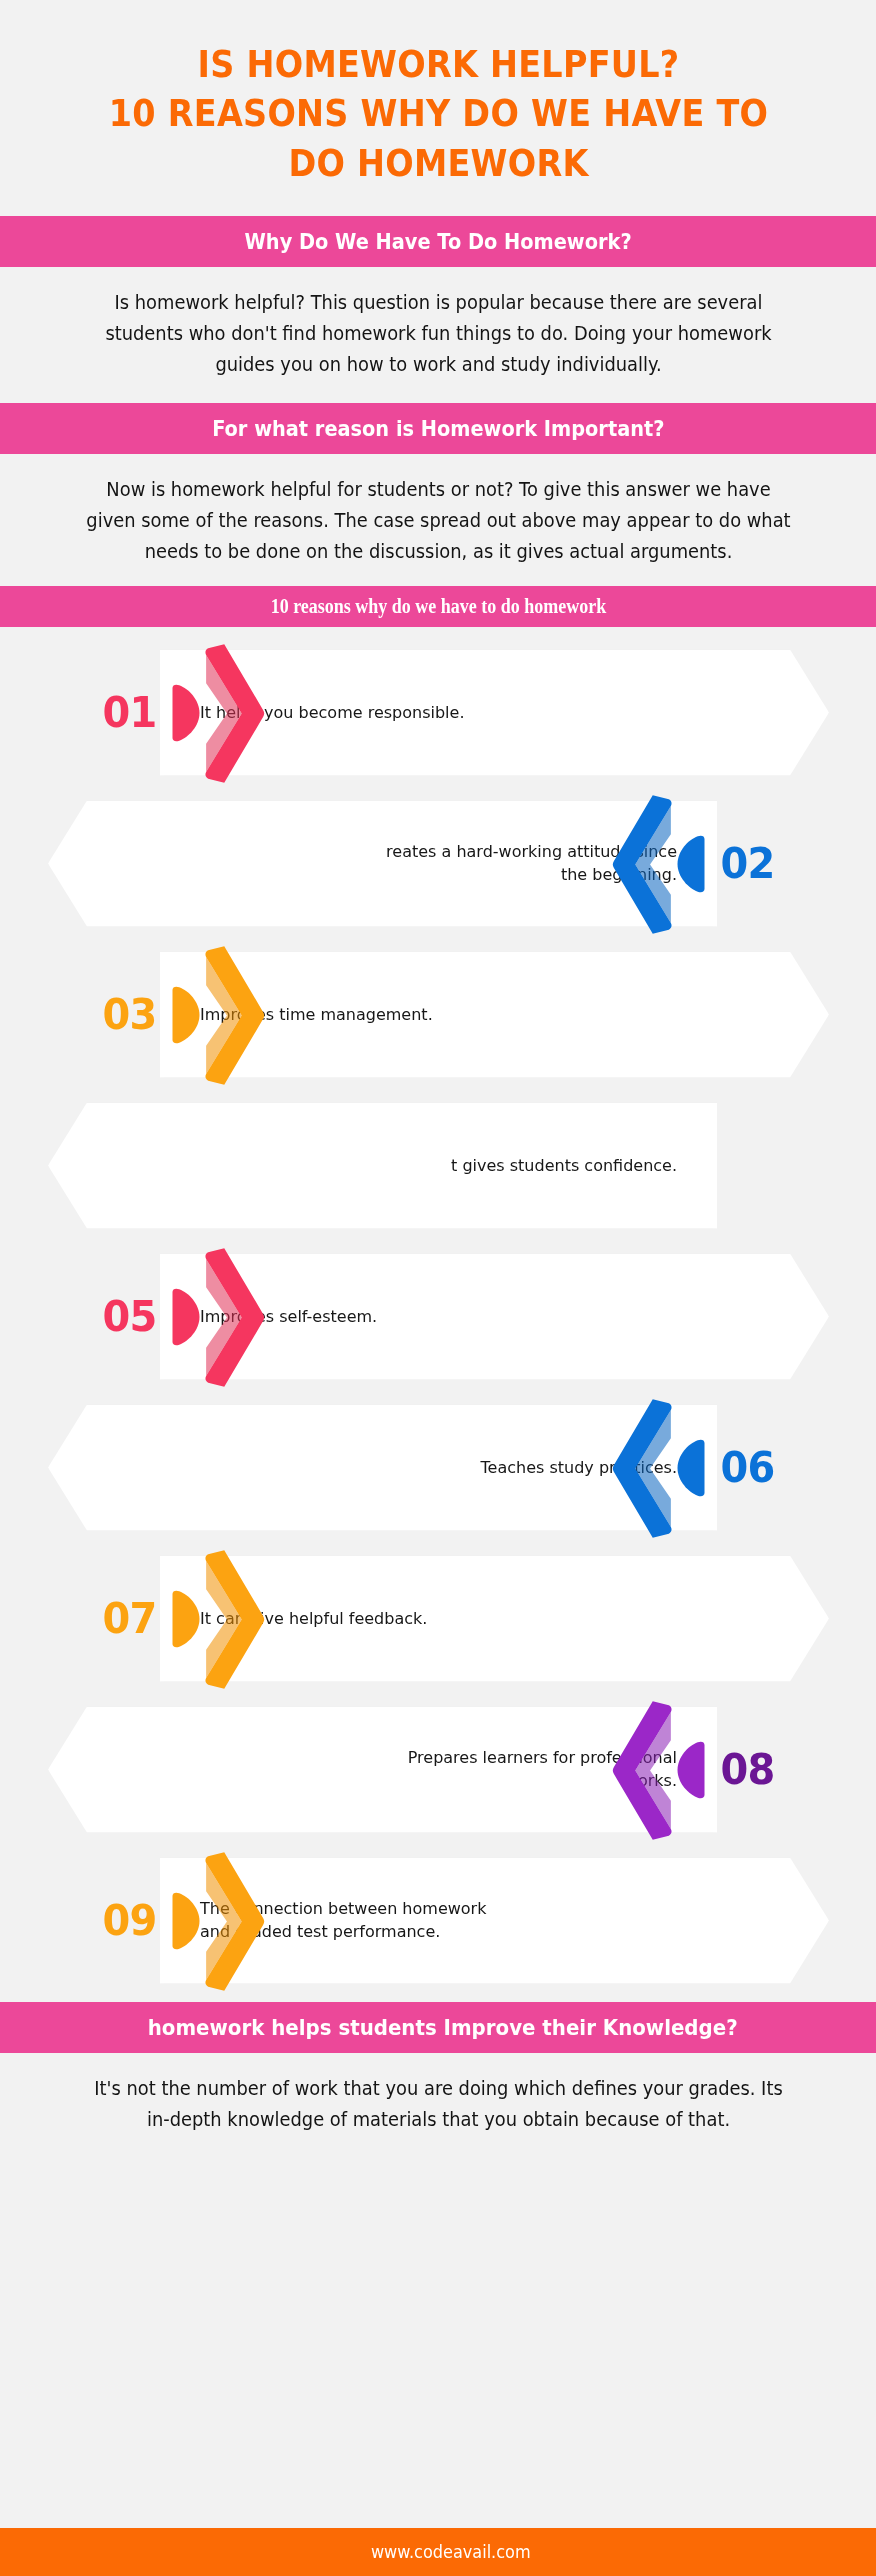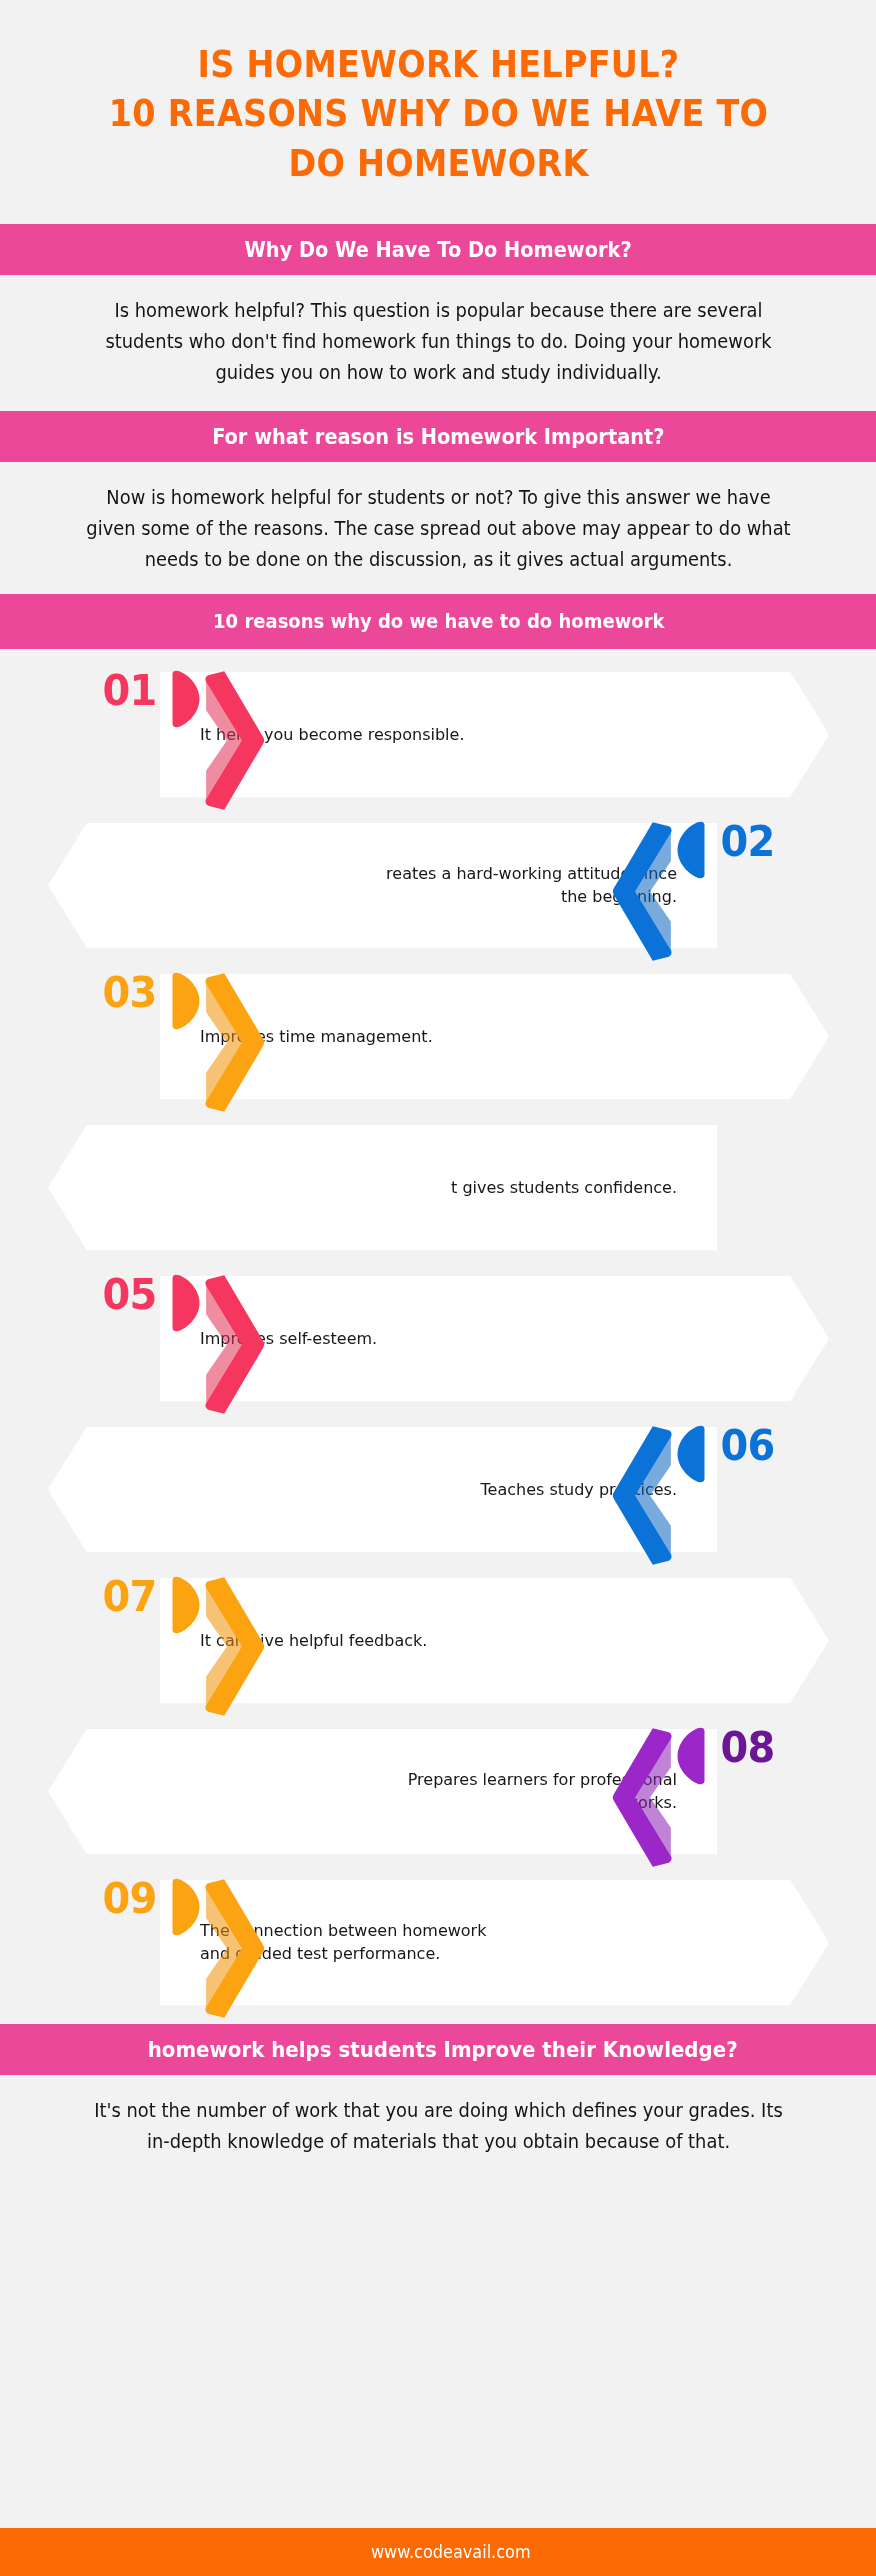--- a/index.html
+++ b/index.html
@@ -17,21 +17,21 @@
     position: relative;
     width: 877px;
     height: 2576px;
     margin: 0 auto;
     background: #f2f2f2;
     overflow: hidden;
   }
 
   
   .title-block {
-    padding: 40px 47px 36px 47px;
+    padding: 40px 47px 28px 47px;
     text-align: center;
   }
   .title-line {
     color: #fb6a05;
     font-family: "DejaVu Sans", sans-serif;
     font-weight: bold;
     font-size: 38px;
     line-height: 1.30;
     letter-spacing: 0.3px;
     text-transform: uppercase;
@@ -53,21 +53,21 @@
   }
   .banner-text {
     transform: scaleX(0.9);
     transform-origin: center;
     white-space: nowrap;
   }
   .banner.b1 { height: 51px; }
   .banner.b1 .banner-text { font-size: 21.5px; }
   .banner.b2 { height: 51px; }
   .banner.b2 .banner-text { font-size: 21.5px; }
-  .banner.b3 { height: 55px; }
+  .banner.b3 { height: 41px; font-family: Liberation Serif, serif; }
   .banner.b3 .banner-text { font-size: 20px; }
   .banner.b4 { height: 51px; padding-left: 8px; }
   .banner.b4 .banner-text { font-size: 22px; }
 
   
   .para {
     text-align: center;
     color: #141414;
     font-family: "DejaVu Sans", sans-serif;
     font-size: 19px;
@@ -124,23 +124,24 @@
     text-align: left;
   }
   .reason.rtl .ribbon-text {
     right: 200px;
     text-align: right;
   }
 
   
   .marker {
     position: absolute;
-    top: 10px;
+    top: 0;
     height: 151px;
     display: flex;
+    align-items: center;
     gap: 6px;
   }
   .reason.ltr .marker { left: 101px; }
   .reason.rtl .marker { right: 101px; flex-direction: row-reverse; }
 
   .marker-num {
     font-family: "DejaVu Sans", sans-serif;
     font-weight: bold;
     font-size: 42px;
     line-height: 1;

